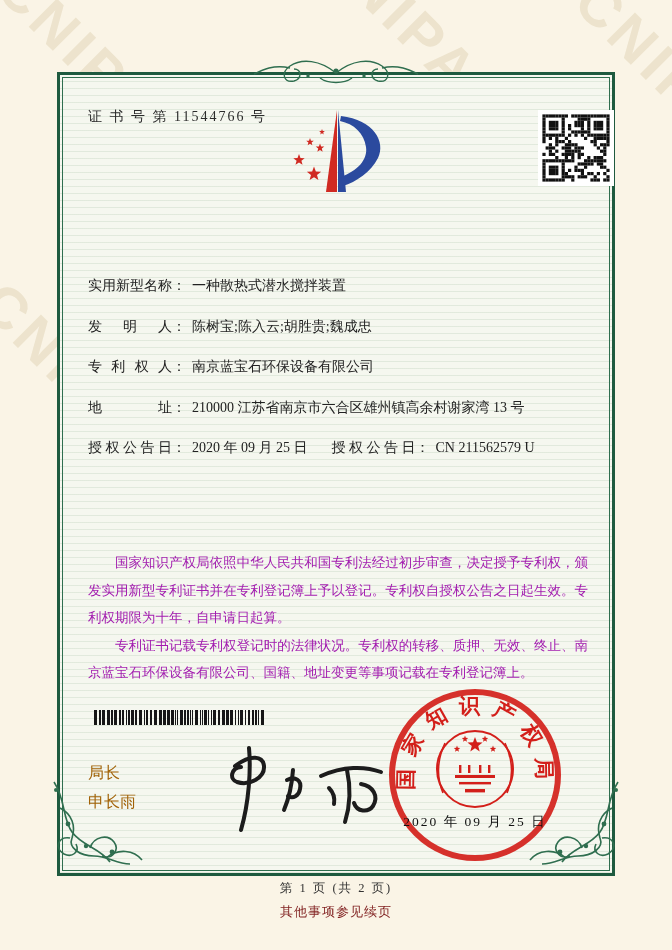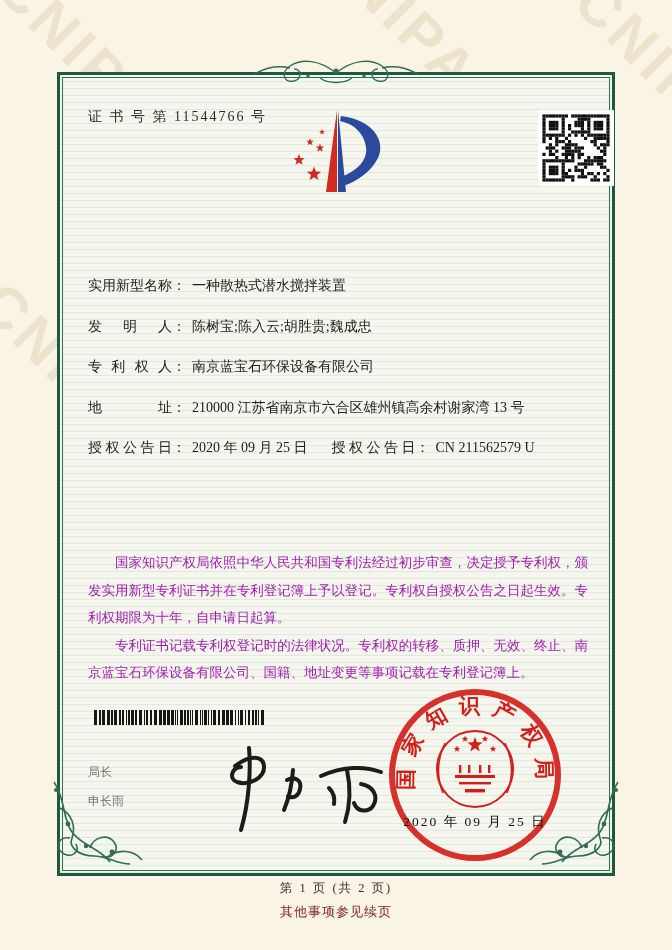--- a/index.html
+++ b/index.html
@@ -36,21 +36,21 @@
   .flabel{display:inline-block;width:84px;text-align:justify;text-align-last:justify;vertical-align:top;}
   .fcolon{display:inline-block;margin-right:6px;}
   .grant2{margin-left:24px;}
   .paras{
     position:absolute;left:88px;top:549px;width:500px;
     font-size:13.5px;line-height:27.5px;text-align:justify;color:#a21caf;
   }
   .paras p{margin:0;text-indent:2em;}
   .barcode{position:absolute;left:94px;top:710px;width:176px;height:15px;font-size:0;}
   .barcode i{display:inline-block;height:100%;background:#161616;}
-  .director{position:absolute;left:88px;top:758px;font-family:"Liberation Sans",sans-serif;font-size:12px;color:#737373;line-height:29px;}
+  .director{position:absolute;left:88px;top:758px;font-family:"Liberation Sans",sans-serif;font-size:16px;color:#a16207;line-height:29px;}
   .sig{position:absolute;left:205px;top:740px;}
   .seal{position:absolute;left:389px;top:689px;width:172px;height:172px;z-index:5;}
   .seal .ring{position:absolute;inset:0;border:6px solid rgba(211,31,26,0.92);border-radius:50%;}
   .seal svg{position:absolute;inset:0;}
   .seal .seal-date{
     position:absolute;left:0;top:124px;width:100%;text-align:center;
     font-size:13.5px;letter-spacing:2px;color:#111;white-space:nowrap;
   }
   .page-label{position:absolute;left:0;top:880px;width:100%;text-align:center;font-size:12.5px;letter-spacing:2px;color:#333;z-index:4;}
   .note{position:absolute;left:0;top:903px;width:100%;text-align:center;font-size:13px;letter-spacing:1px;color:#7f1d1d;z-index:4;}

